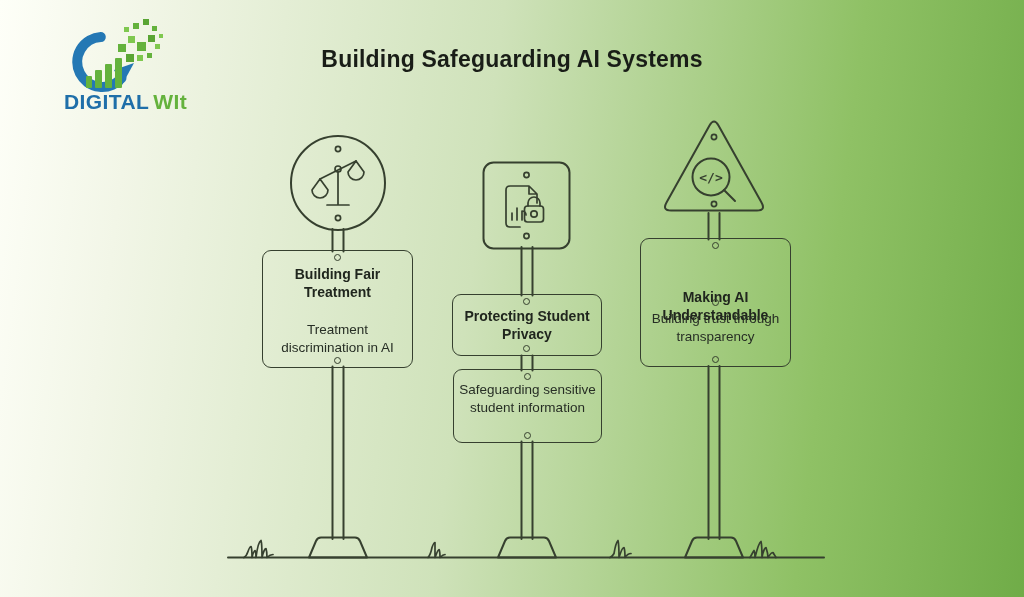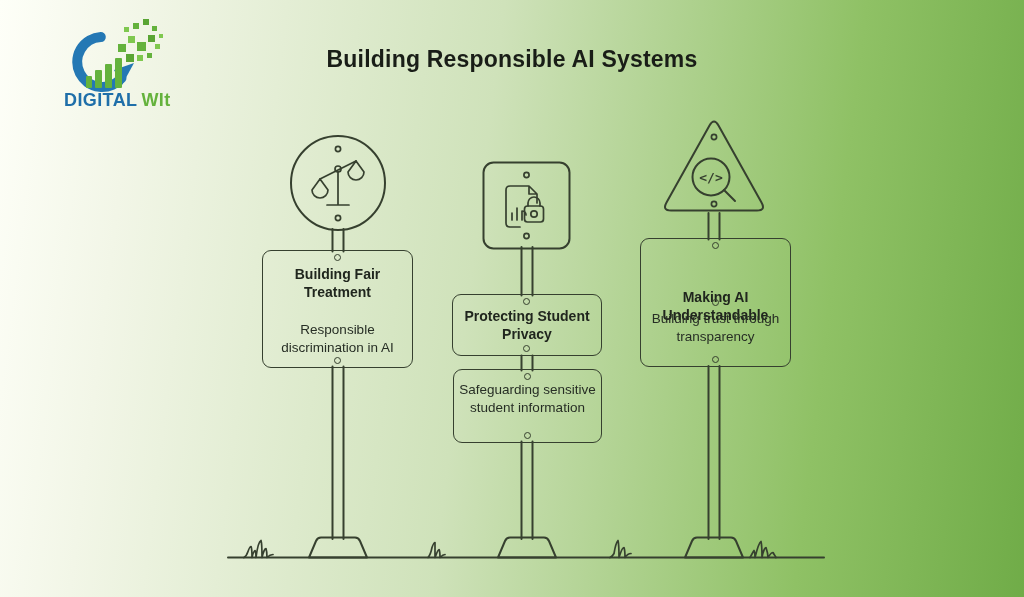--- a/index.html
+++ b/index.html
@@ -3,21 +3,21 @@
 <meta charset="utf-8">
 <style>
   html,body{margin:0;padding:0;}
   .canvas{
     position:relative;width:1024px;height:597px;overflow:hidden;
     background:linear-gradient(97deg,#fefff8 0%,#f2f6e7 13%,#cfe2ba 46%,#8fc165 79%,#70ac48 100%);
     font-family:"Liberation Sans",sans-serif;
   }
   
   .logo{position:absolute;left:62px;top:14px;width:130px;height:104px;}
-  .logo-word{position:absolute;left:2px;top:76px;font-size:18px;font-weight:bold;letter-spacing:.4px;white-space:nowrap;}
+  .logo-word{position:absolute;left:2px;top:76px;font-size:21px;font-weight:bold;letter-spacing:.4px;white-space:nowrap;}
   .logo-word .blue{color:#1f6fa9;}
   .logo-word .green{color:#64b23c;margin-left:4px;}
   
   .page-title{position:absolute;left:0;right:0;top:46px;text-align:center;
     font-size:23px;font-weight:bold;color:#191d17;letter-spacing:.2px;}
   
   .diagram{position:absolute;left:0;top:0;width:1024px;height:597px;}
   .ln{stroke:#36402f;fill:none;stroke-width:2;stroke-linecap:round;stroke-linejoin:round;}
   .ln-thin{stroke:#36402f;fill:none;stroke-width:1.7;stroke-linecap:round;stroke-linejoin:round;}
   .glyph{fill:#36402f;font-family:"DejaVu Sans Mono",monospace;font-size:13px;font-weight:bold;}
@@ -75,21 +75,21 @@
         <rect x="81" y="5" width="6" height="6" fill="#5aa534"></rect>
         <rect x="90" y="12" width="5" height="5" fill="#64b23c"></rect>
         <rect x="97" y="20" width="4" height="4" fill="#7fc84f"></rect>
       </g>
     </svg>
     <div class="logo-word">
       <span class="blue">DIGITAL</span><span class="green">WIt</span>
     </div>
   </div>
 
-  <div class="page-title">Building Responsible AI Systems</div>
+  <div class="page-title">Building Safeguarding AI Systems</div>
 
   <svg class="diagram" viewBox="0 0 1024 597">
 
     <path class="ln" d="M228,557.5 H824"></path>
 
     <g>
       <path class="ln-thin" d="M244,557.5 c2,-1 3,-3 4,-6 c1,-3 2,-5 3,-5 c1,2 1,6 1,11 c1,-4 2,-7 3,-7 c1,2 1,4 1,7 c1,-8 3,-16 5,-17 c1,3 1,9 1,17 c1,-5 3,-9 4,-9 c1,3 1,6 1,9 c2,-2 4,-3 6,-3"></path>
       <path class="ln-thin" d="M428,557.5 c2,-2 3,-5 4,-10 c1,-3 2,-5 3,-5 c0,4 0,9 0,15 c2,-5 3,-8 4,-8 c1,2 1,5 1,8 c2,-2 3,-3 5,-3"></path>
       <path class="ln-thin" d="M610,557.5 c2,-1 3,-2 4,-4 c1,-6 3,-12 4,-13 c1,4 1,10 1,17 c2,-6 3,-10 5,-10 c1,3 1,7 1,10 c2,-3 4,-4 6,-4"></path>
       <path class="ln-thin" d="M750,557.5 c2,-3 3,-6 4,-7 c1,2 1,5 1,7 c2,-8 4,-15 6,-16 c1,4 1,10 1,16 c1,-6 3,-10 4,-10 c1,3 2,6 2,10 c2,-3 3,-5 5,-5 c1,2 2,3 3,5"></path>
@@ -140,21 +140,21 @@
       <circle class="ln-thin" cx="714" cy="204" r="2.6"></circle>
       <circle class="ln" cx="711" cy="177" r="18.5"></circle>
       <path class="ln" d="M724,190 L735,201"></path>
       <text class="glyph" x="711" y="182" text-anchor="middle">&lt;/&gt;</text>
     </g>
   </svg>
 
   <div class="sign" id="sign1">
     <span class="screw screw-top"></span>
     <div class="sign-title">Building Fair Treatment</div>
-    <div class="sign-sub">Responsible discrimination in AI</div>
+    <div class="sign-sub">Treatment discrimination in AI</div>
     <span class="screw screw-bottom"></span>
   </div>
 
   <div class="sign" id="sign2a">
     <span class="screw screw-top"></span>
     <div class="sign-title">Protecting Student Privacy</div>
     <span class="screw screw-bottom"></span>
   </div>
 
   <div class="sign" id="sign2b">

